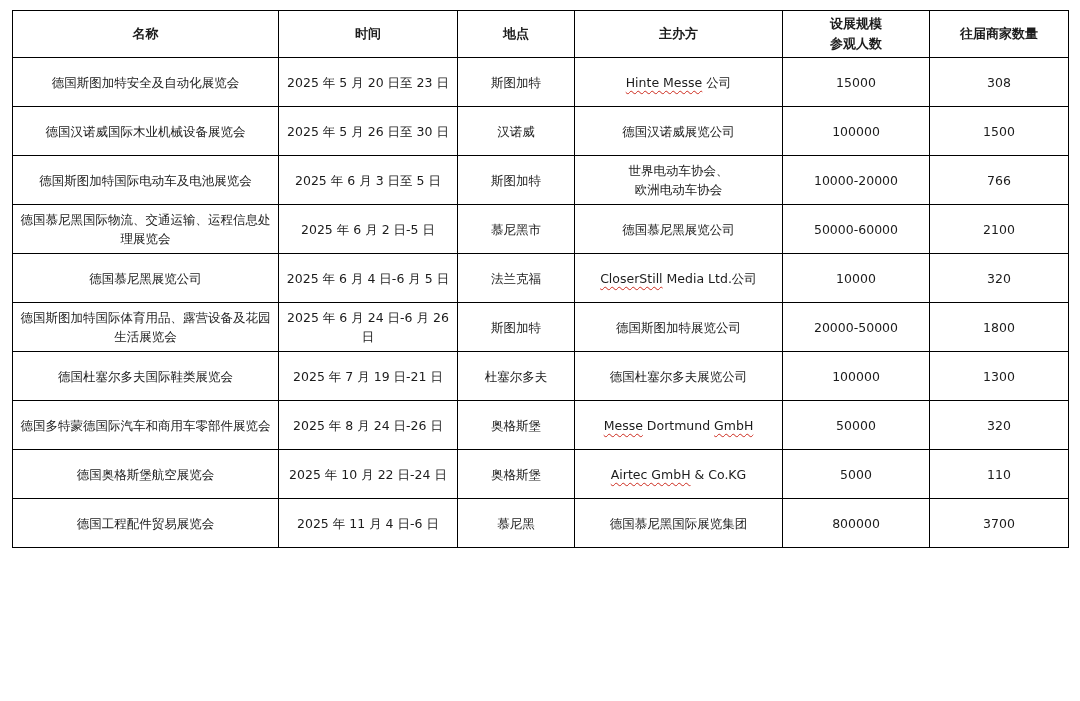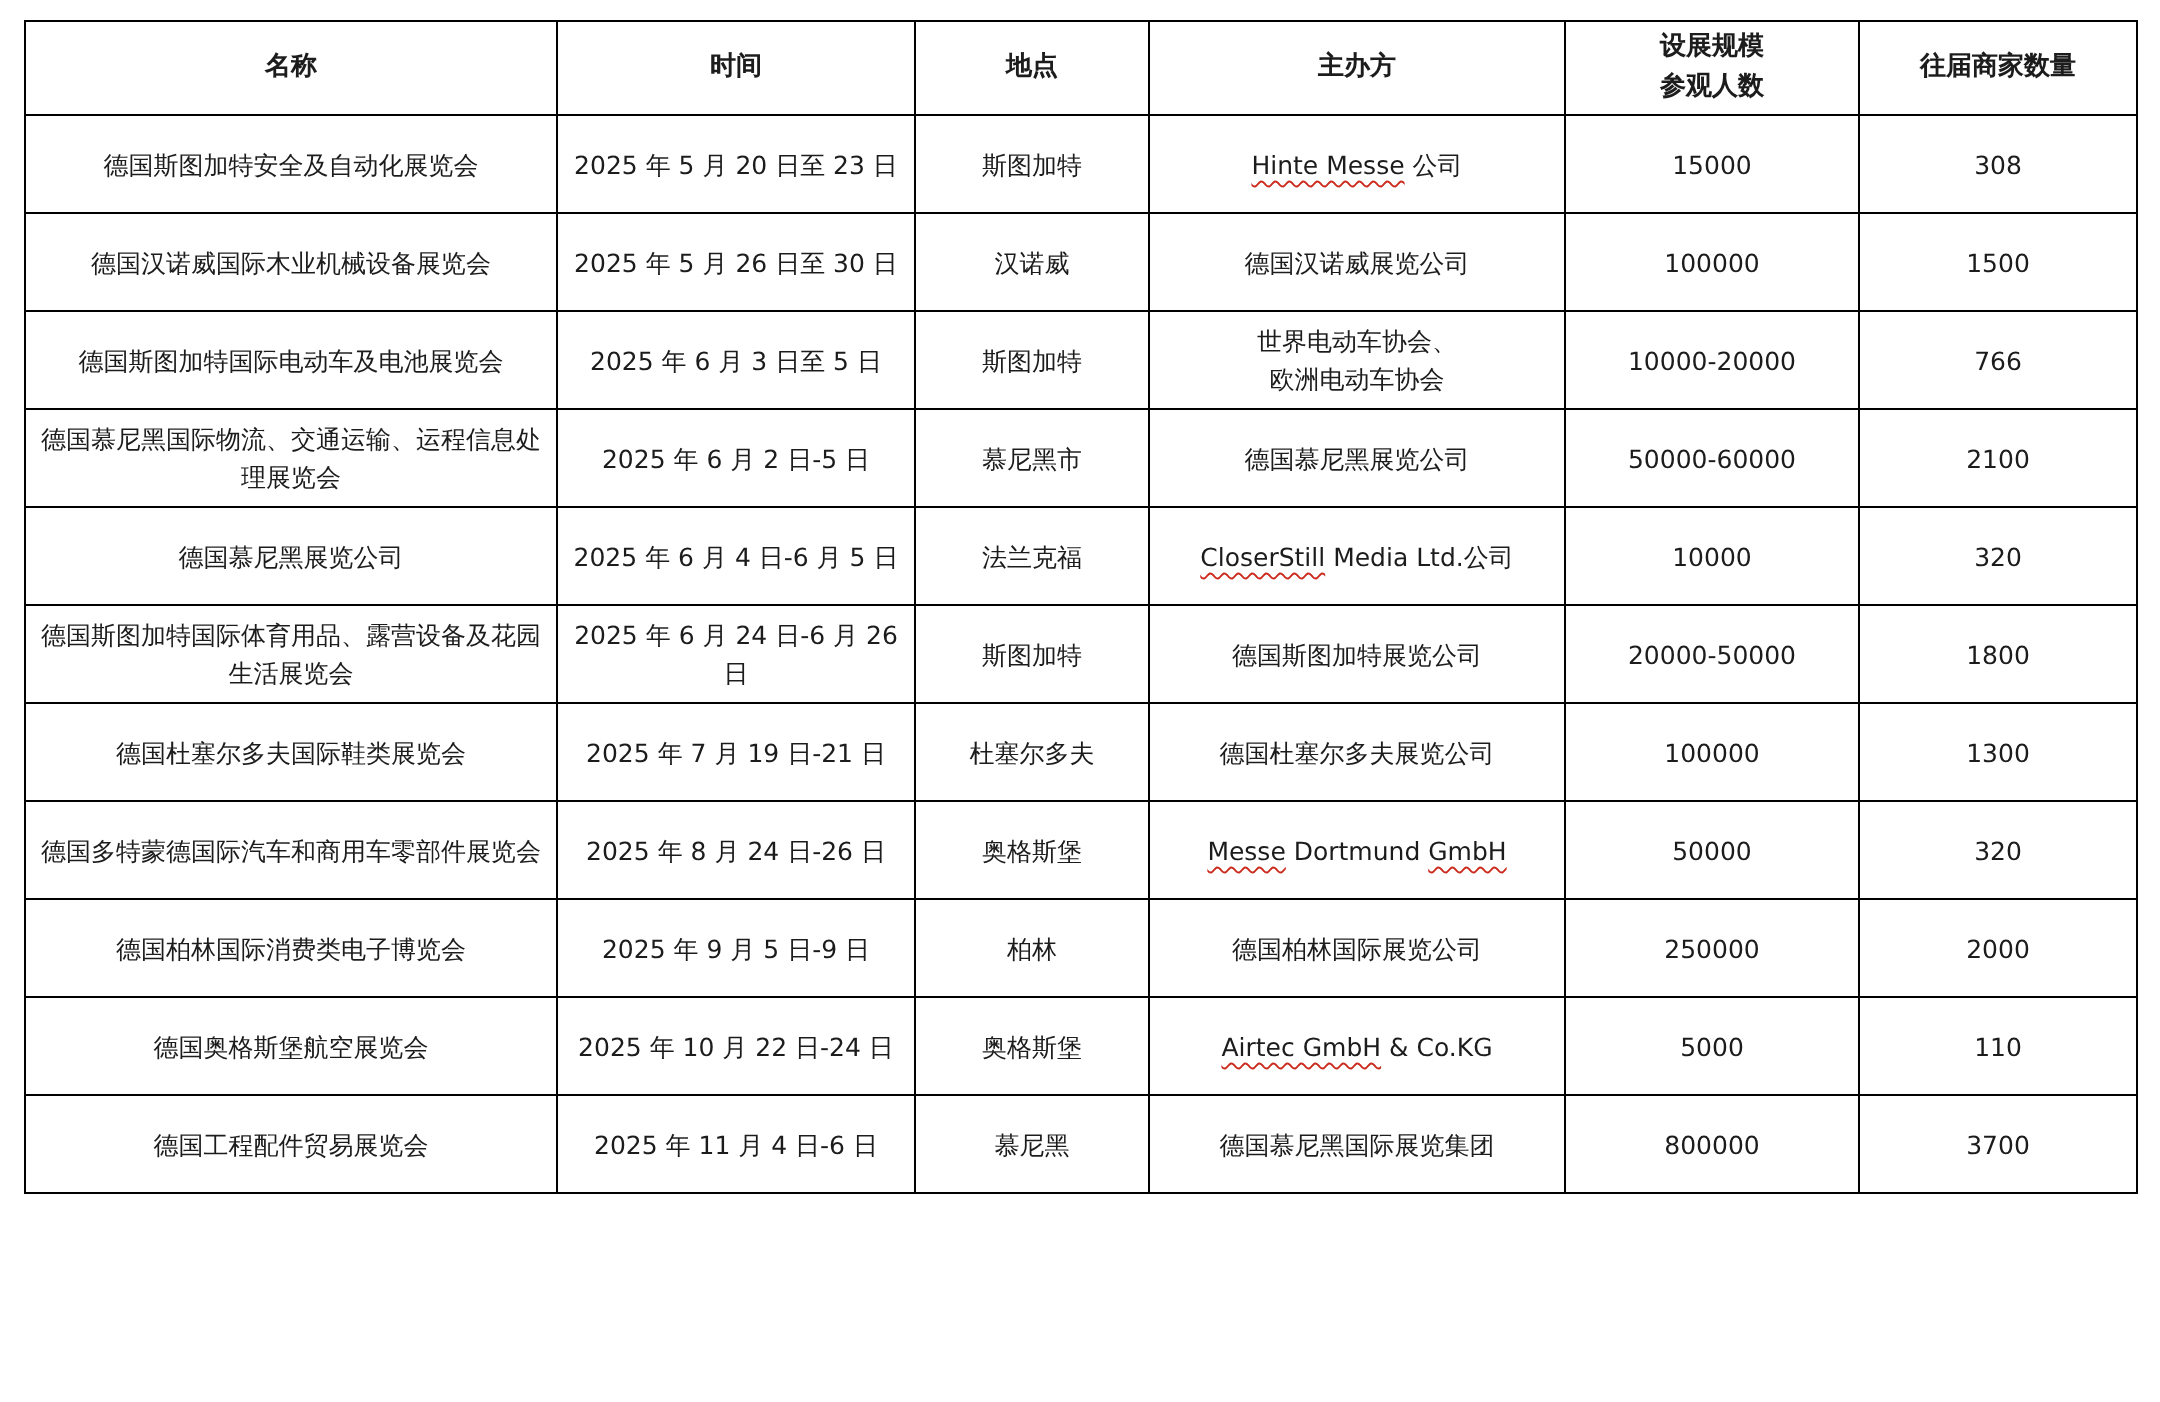--- a/index.html
+++ b/index.html
@@ -140,30 +140,20 @@
           <td>德国多特蒙德国际汽车和商用车零部件展览会</td>
           <td>2025 年 8 月 24 日-26 日</td>
           <td>奥格斯堡</td>
           <td>
             <div class="org-line"><span class="squiggle">Messe</span><span> Dortmund </span><span class="squiggle">GmbH</span></div>
           </td>
           <td>50000</td>
           <td>320</td>
         </tr>
         <tr>
-          <td>德国柏林国际消费类电子博览会</td>
-          <td>2025 年 9 月 5 日-9 日</td>
-          <td>柏林</td>
-          <td>
-            <div class="org-line"><span>德国柏林国际展览公司</span></div>
-          </td>
-          <td>250000</td>
-          <td>2000</td>
-        </tr>
-        <tr>
           <td>德国奥格斯堡航空展览会</td>
           <td>2025 年 10 月 22 日-24 日</td>
           <td>奥格斯堡</td>
           <td>
             <div class="org-line"><span class="squiggle">Airtec GmbH</span><span> &amp; Co.KG</span></div>
           </td>
           <td>5000</td>
           <td>110</td>
         </tr>
         <tr>

